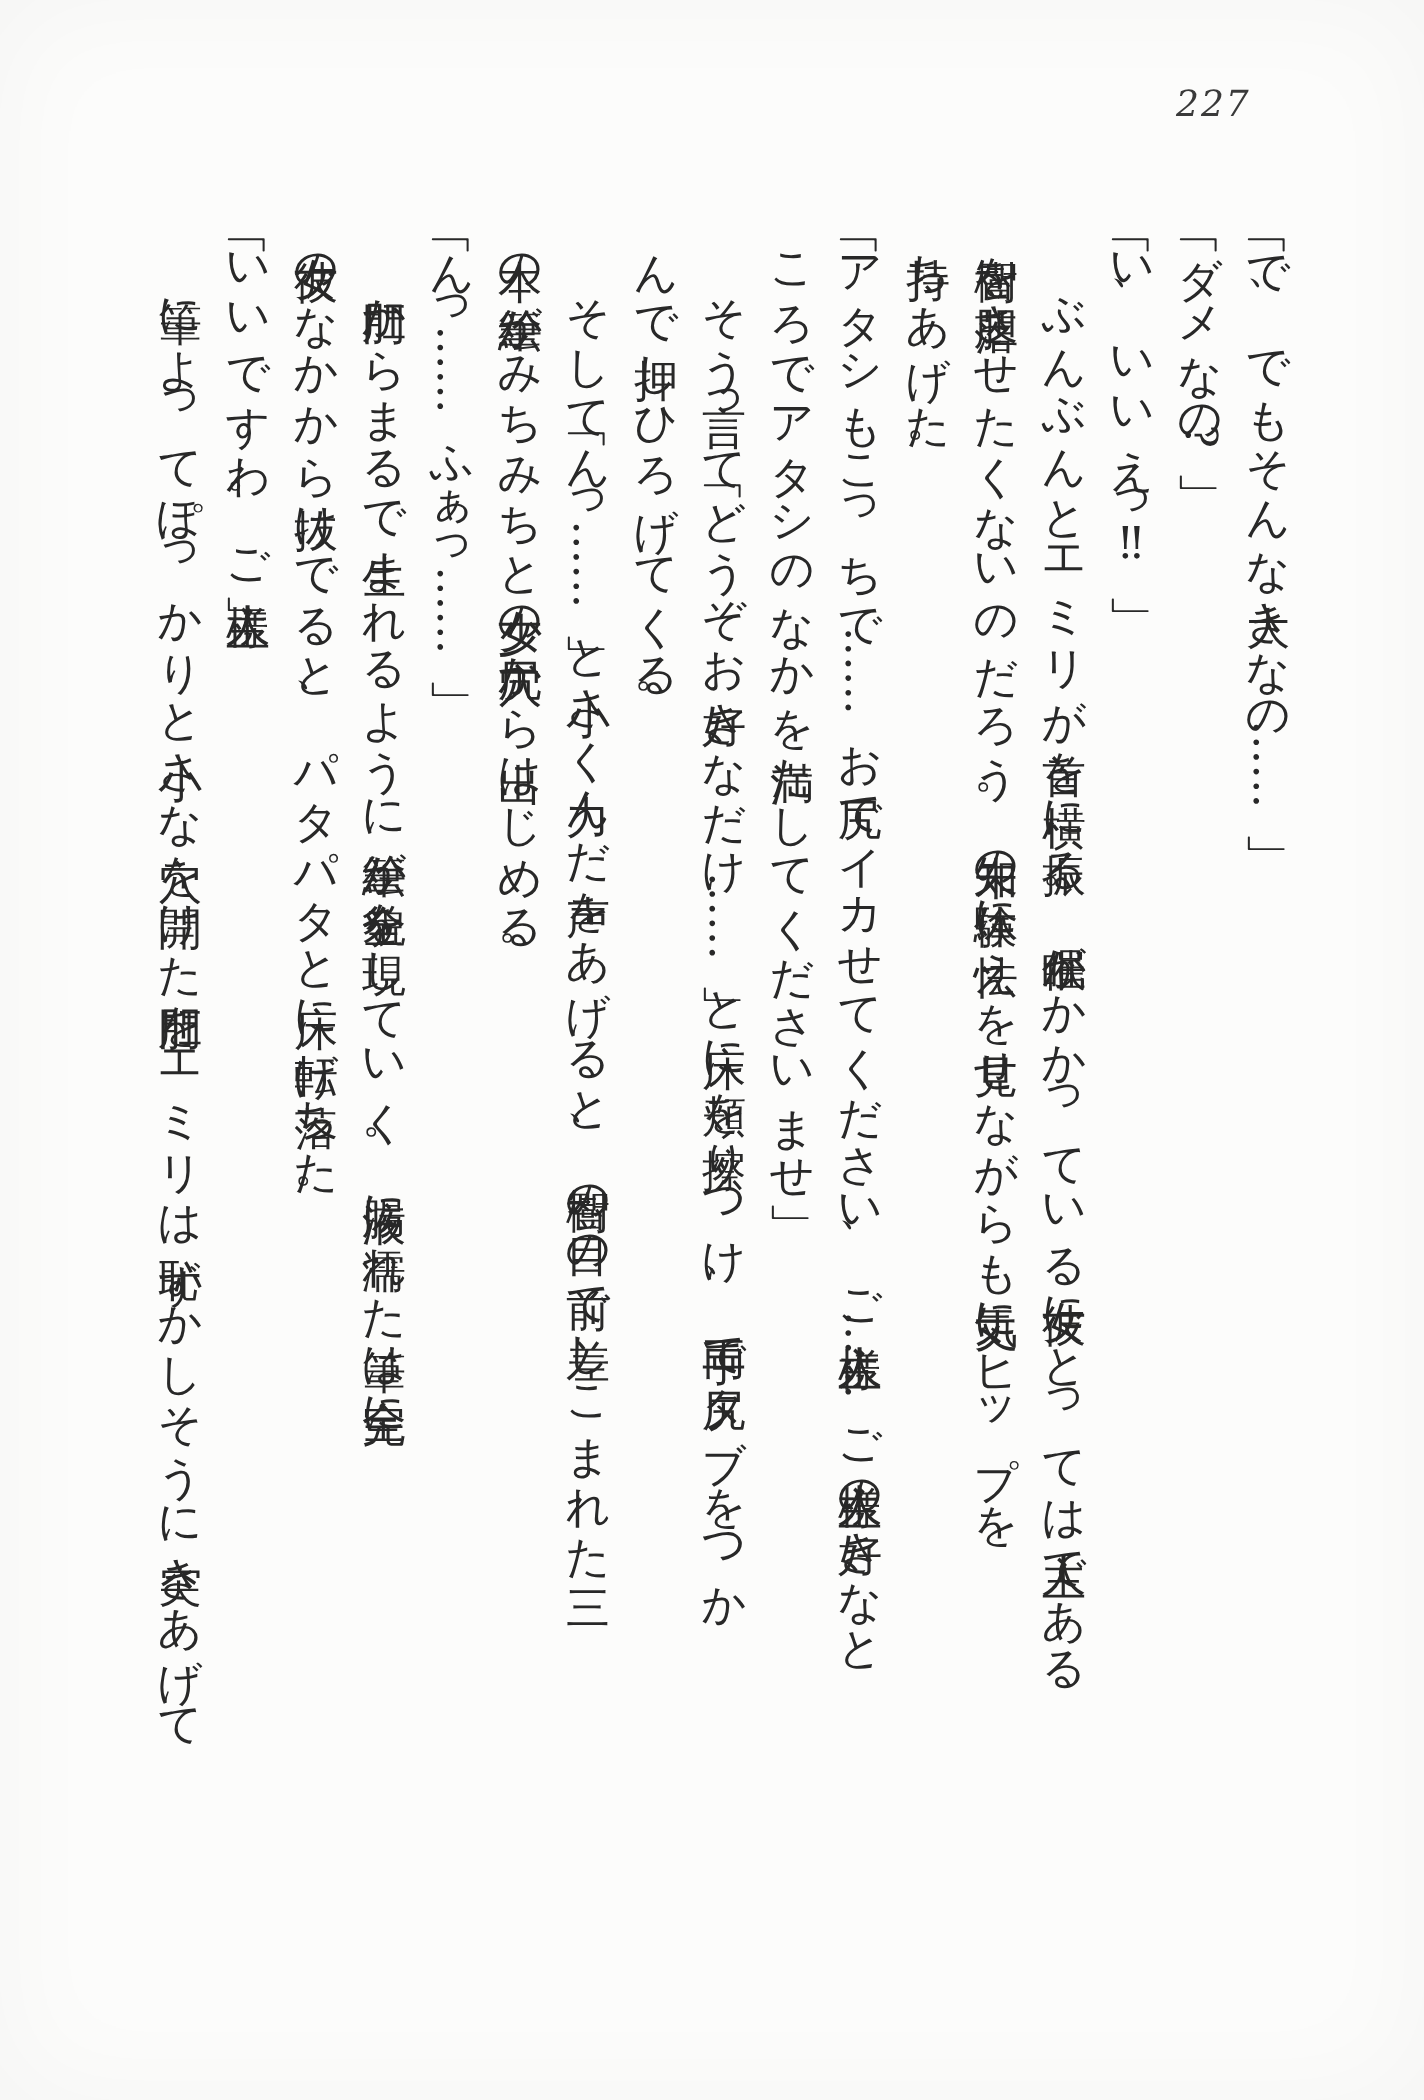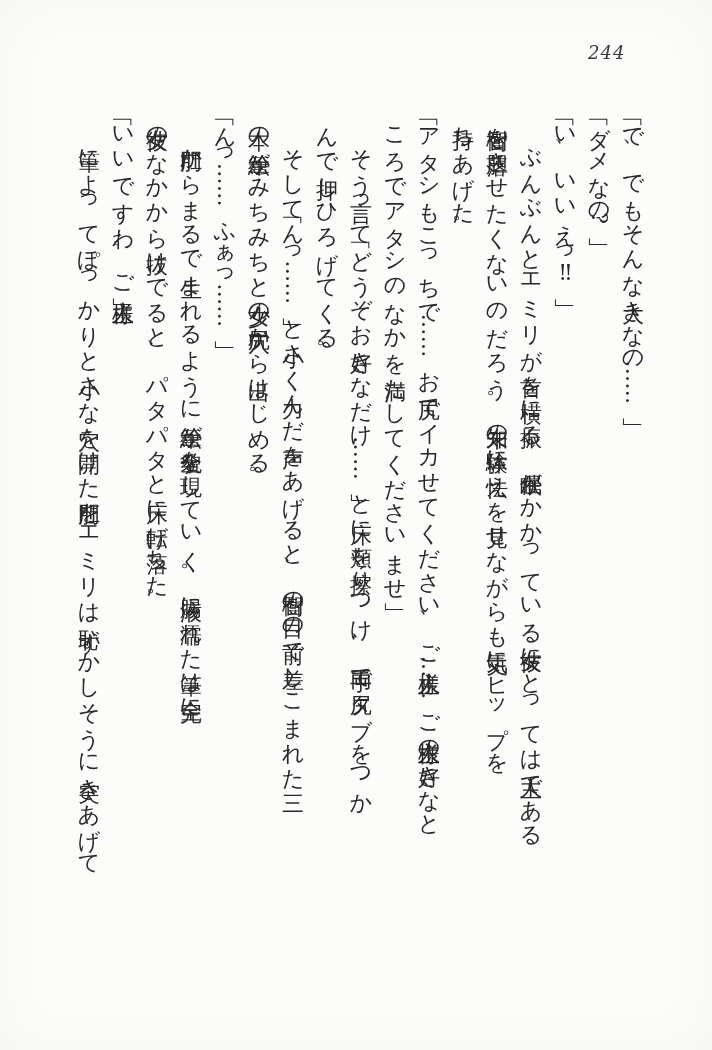--- a/index.html
+++ b/index.html
@@ -47,21 +47,21 @@
     white-space: nowrap;
   }
   .text-block p.line.indent {
     text-indent: 22px;
   }
 </style>
 </head>
 <body>
 
 <div class="page">
-  <span class="page-number">244</span>
+  <span class="page-number">227</span>
   <div class="text-block">
       <p class="line">「で、でもそんな大きなの……」</p>
       <p class="line">「ダメなの?」</p>
       <p class="line">「い、いいえっ‼」</p>
       <p class="line indent">ぶんぶんとエミリが首を横に振る。催眠がかかっている彼女にとっては主人である</p>
       <p class="line">智樹を落胆させたくないのだろう。未知の体験に怯えを見せながらも気丈にヒップを</p>
       <p class="line">持ちあげた。</p>
       <p class="line">「アタシもこっちで……お尻でイカせてください、ご主人様……ご主人様の好きなと</p>
       <p class="line">ころでアタシのなかを満たしてくださいませ」</p>
       <p class="line indent">そう言って「どうぞお好きなだけ……」と床に頬を擦りつけ、両手で尻タブをつか</p>

